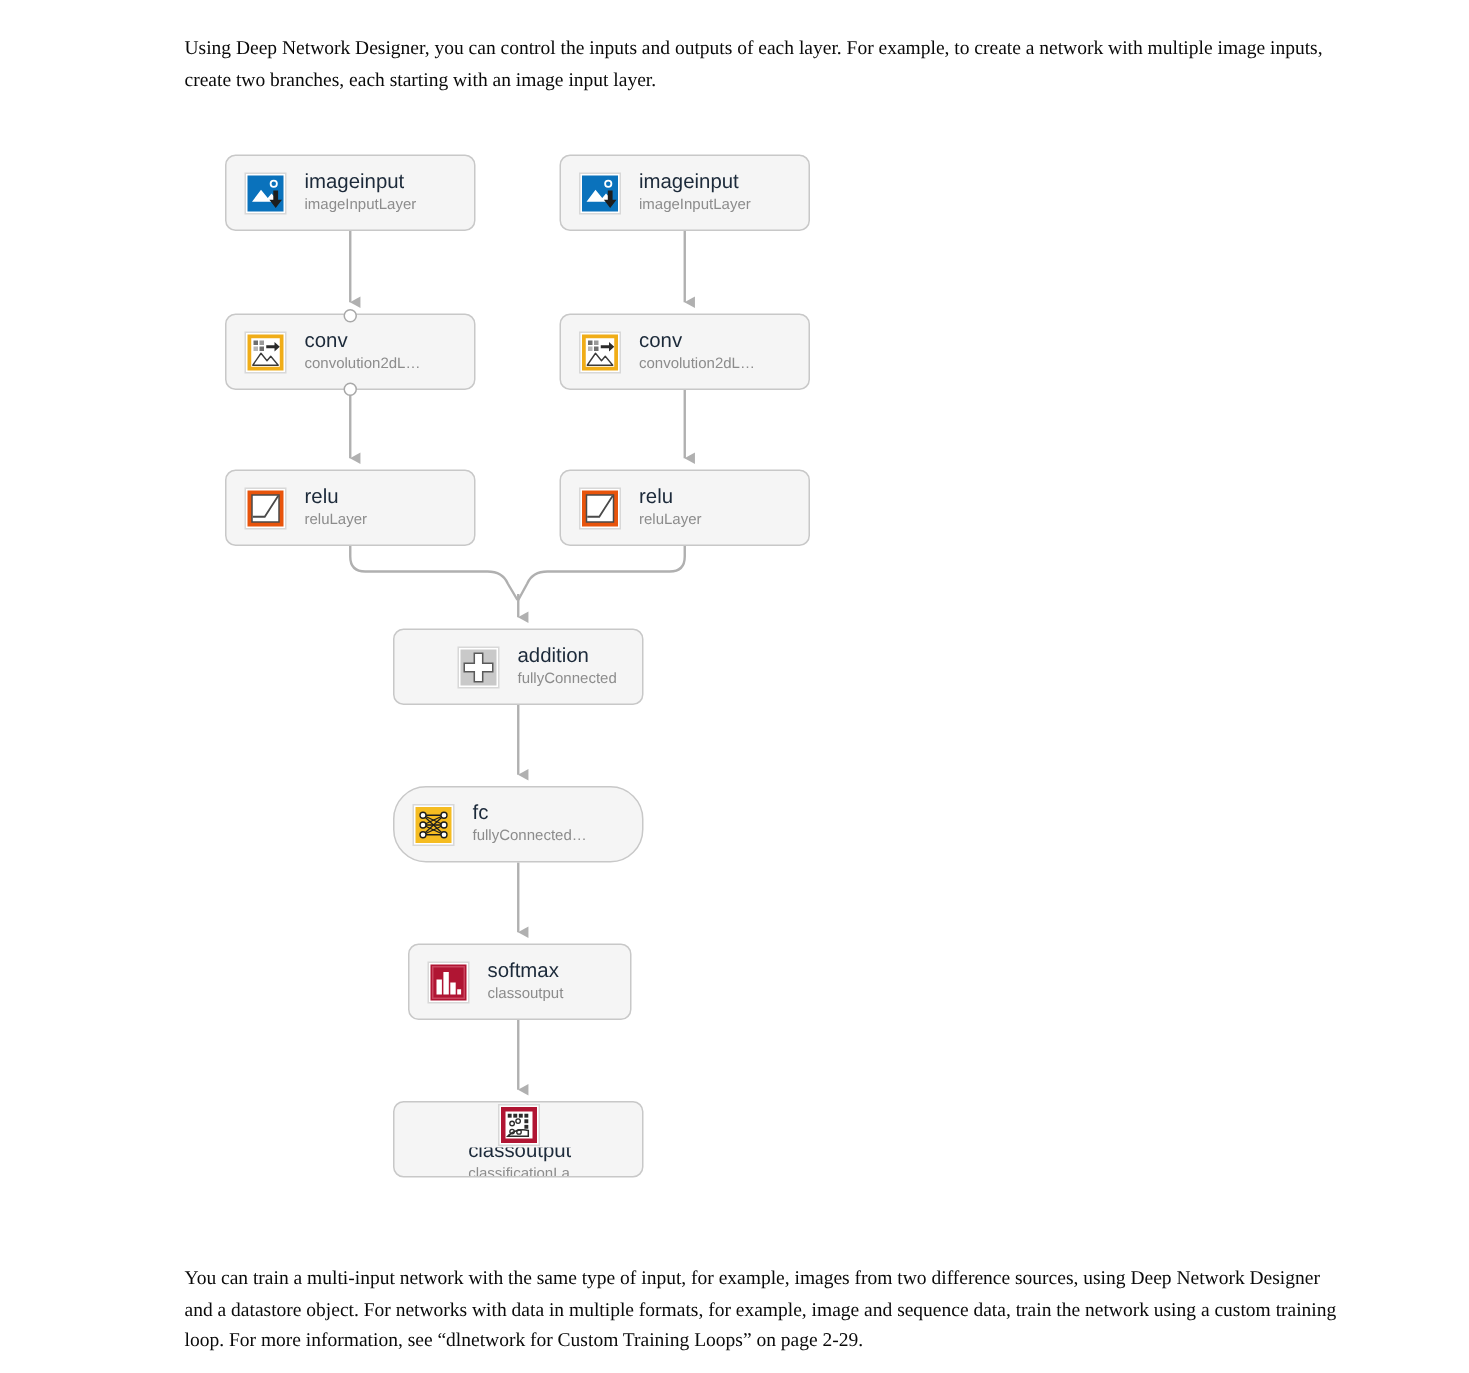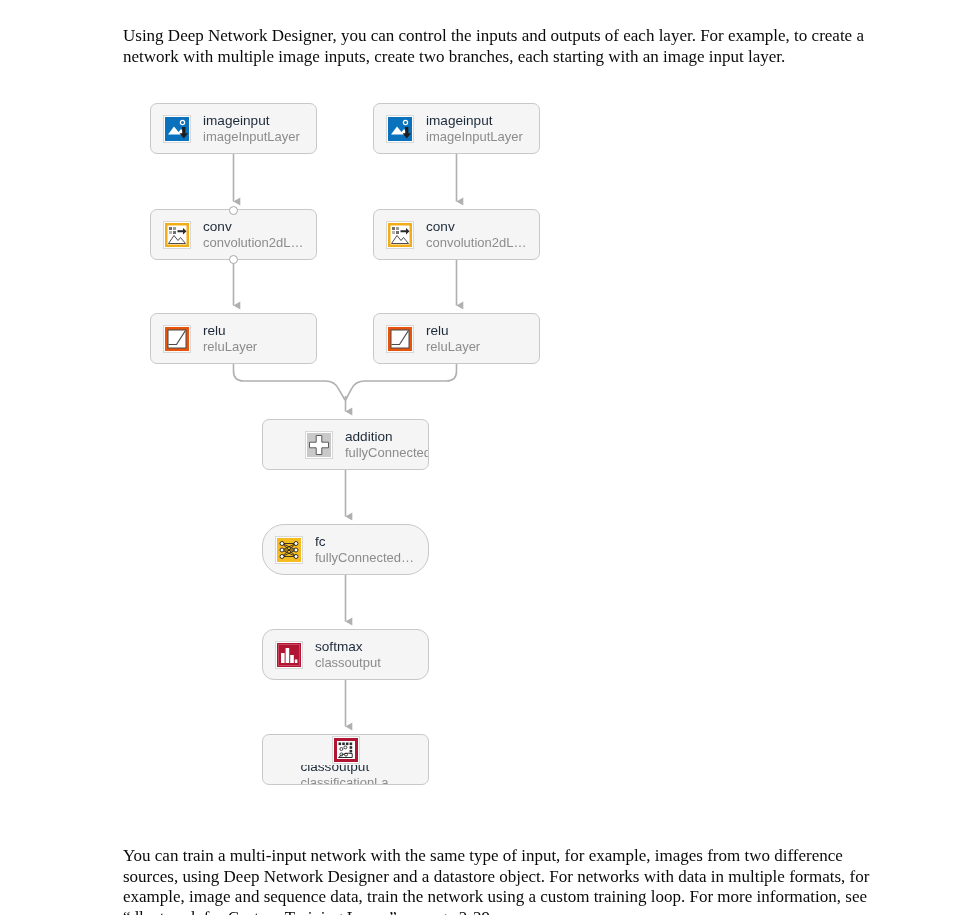--- a/index.html
+++ b/index.html
@@ -14,21 +14,21 @@
     position: relative;
     overflow: hidden;
     font-family: "Liberation Serif", serif;
     color: #000000;
   }
 
   
   .para {
     position: absolute;
     font-family: "Liberation Serif", serif;
-    font-size: 17px;
+    font-size: 13px;
     line-height: 20.6px;
     color: #0a0a0a;
     text-align: left;
   }
   #intro-paragraph {
     left: 123px;
     top: 9px;
     width: 775px;
   }
   #closing-paragraph {
@@ -85,21 +85,21 @@
   }
   .layer-title {
     font-family: "Liberation Sans", sans-serif;
     font-size: 13.6px;
     line-height: 16px;
     color: #1c2a3a;
     white-space: nowrap;
   }
   .layer-subtitle {
     font-family: "Liberation Sans", sans-serif;
-    font-size: 13px;
+    font-size: 10px;
     line-height: 16px;
     color: #8c8c8c;
     white-space: nowrap;
   }
 
   
   .port {
     position: absolute;
     width: 7px;
     height: 7px;
@@ -294,21 +294,21 @@
           <circle cx="22" cy="21.5" r="2"></circle>
         </g>
       </svg>
     </span>
     <span class="layer-text">
       <span class="layer-title">fc</span>
       <span class="layer-subtitle">fullyConnected…</span>
     </span>
   </div>
 
-  <div class="layer-block" style="left:262px; top:629px; width:167px; height:51px;border-radius:12px;">
+  <div class="layer-block" style="left:272px; top:629px; width:149px; height:51px;">
     <span class="layer-icon">
       <svg viewBox="0 0 30 30">
         <rect x="1.5" y="1.5" width="27" height="27" fill="#ffffff" stroke="#d8d8d8" stroke-width="1"></rect>
         <rect x="3" y="3" width="24" height="24" fill="#b01533"></rect>
         <rect x="4.5" y="4.5" width="21" height="21" fill="none" stroke="#c9455e" stroke-width="1"></rect>
         <g fill="#ffffff">
           <rect x="7" y="13" width="3.6" height="10"></rect>
           <rect x="11.6" y="8" width="3.6" height="15"></rect>
           <rect x="16.2" y="15" width="3.6" height="8"></rect>
           <rect x="20.8" y="19.5" width="2.6" height="3.5"></rect>

